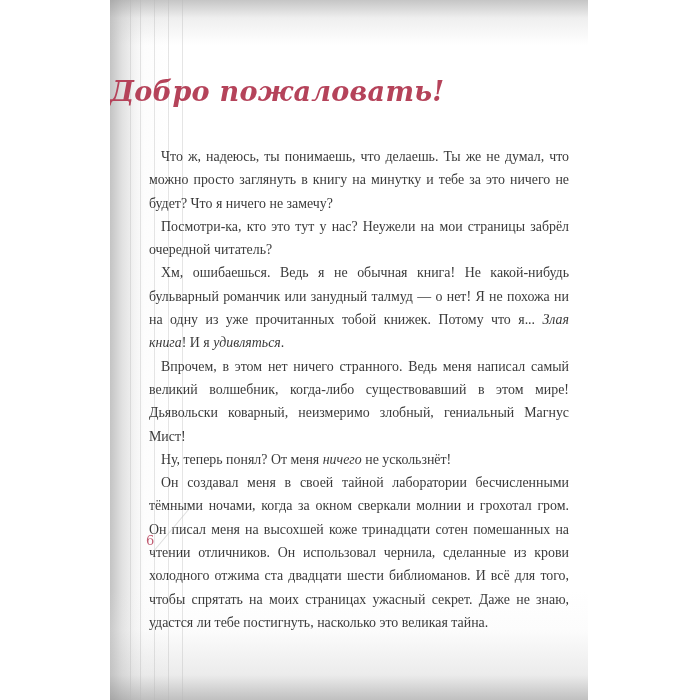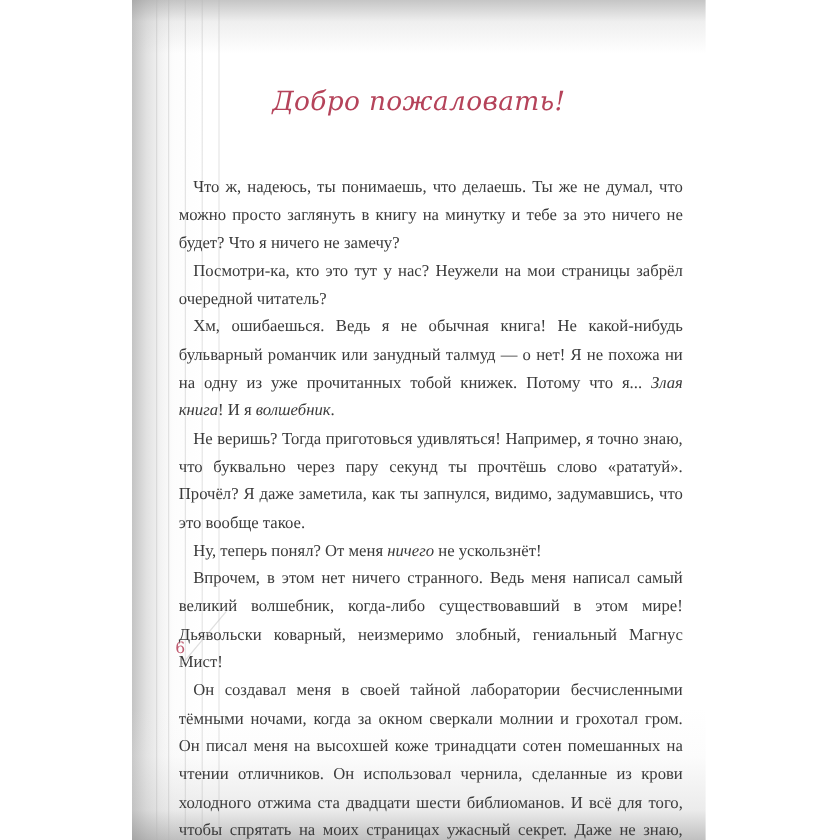--- a/index.html
+++ b/index.html
@@ -8,23 +8,23 @@
     position: absolute; left: 110px; top: 0; width: 478px; height: 700px;
     background:
       linear-gradient(to bottom, rgba(150,150,150,0.55) 0px, rgba(190,190,190,0.25) 18px, rgba(255,255,255,0) 45px),
       linear-gradient(to top, rgba(140,140,140,0.55) 0px, rgba(190,190,190,0.3) 25px, rgba(235,235,235,0.15) 70px, rgba(255,255,255,0) 110px),
       linear-gradient(to right, rgba(170,170,170,0.7) 0px, rgba(200,200,200,0.55) 12px, rgba(225,225,225,0.4) 24px, rgba(245,245,245,0.25) 34px, rgba(255,255,255,0) 60px),
       #ffffff;
     overflow: hidden;
   }
   .vline { position: absolute; top: 0; height: 700px; width: 1px; background: rgba(180,180,180,0.35); }
   .title {
-    position: absolute; left: 0; width: 478px; top: 58px; text-align: center;
-    font-family: "DejaVu Serif", serif; font-weight: normal; font-style: italic;
-    font-size: 22px; color: #b5435a; letter-spacing: 0.3px;
+    position: absolute; left: 0; width: 478px; top: 58px; text-align: left;
+    font-family: "DejaVu Serif", serif; font-weight: bold; font-style: italic;
+    font-size: 27px; color: #b5435a; letter-spacing: 0.3px;
   }
   .body-text {
     position: absolute; left: 39px; top: 145px; width: 420px;
     font-family: "Liberation Serif", serif; font-size: 13.9px; line-height: 23.3px;
     color: #3a3a3a; text-align: justify; hyphens: manual;
   }
   .body-text p { margin: 0; text-indent: 12px; }
   .body-text em { font-style: italic; }
   .page-num {
     position: absolute; left: 36px; top: 533px;
@@ -40,22 +40,21 @@
   <div class="vline" style="left:30px"></div>
   <div class="vline" style="left:44px"></div>
   <div class="vline" style="left:58px"></div>
   <div class="vline" style="left:72px"></div>
 
   <h1 class="title">Добро пожаловать!</h1>
 
   <div class="body-text" id="body-text">
       <p><span>Что ж, надеюсь, ты понимаешь, что делаешь. Ты же не думал, что можно просто заглянуть в книгу на минутку и тебе за это ничего не будет? Что я ничего не замечу?</span></p>
       <p><span>Посмотри-ка, кто это тут у нас? Неужели на мои страницы забрёл очередной читатель?</span></p>
-      <p><span>Хм, ошибаешься. Ведь я не обычная книга! Не какой-нибудь бульварный романчик или занудный талмуд — о нет! Я не похожа ни на одну из уже прочитанных тобой книжек. Потому что я... </span><em>Злая книга</em><span>! И я </span><em>волшебник</em><span>.</span></p>
-      <p><span>Не веришь? Тогда приготовься удивляться! Например, я точно знаю, что буквально через пару секунд ты прочтёшь слово «рататуй». Прочёл? Я даже заметила, как ты запнулся, видимо, задумавшись, что это вообще такое.</span></p>
+      <p><span>Хм, ошибаешься. Ведь я не обычная книга! Не какой-нибудь бульварный романчик или занудный талмуд — о нет! Я не похожа ни на одну из уже прочитанных тобой книжек. Потому что я... </span><em>Злая книга</em><span>! И я </span><em>удивляться</em><span>.</span></p>
+      <p><span>Впрочем, в этом нет ничего странного. Ведь меня написал самый великий волшебник, когда-либо существовавший в этом мире! Дьявольски коварный, неизмеримо злобный, гениальный Магнус Мист!</span></p>
       <p><span>Ну, теперь понял? От меня </span><em>ничего</em><span> не ускользнёт!</span></p>
-      <p><span>Впрочем, в этом нет ничего странного. Ведь меня написал самый великий волшебник, когда-либо существовавший в этом мире! Дьявольски коварный, неизмеримо злобный, гениальный Магнус Мист!</span></p>
       <p><span>Он создавал меня в своей тайной лаборатории бесчисленными тёмными ночами, когда за окном сверкали молнии и грохотал гром. Он писал меня на высохшей коже тринадцати сотен помешанных на чтении отличников. Он использовал чернила, сделанные из крови холодного отжима ста двадцати шести библиоманов. И всё для того, чтобы спрятать на моих страницах ужасный секрет. Даже не знаю, удастся ли тебе постигнуть, насколько это великая тайна.</span></p>
     </div>
 
   <div class="page-num">6</div>
   <div class="diag"></div>
 </div>
 
 </body></html>

